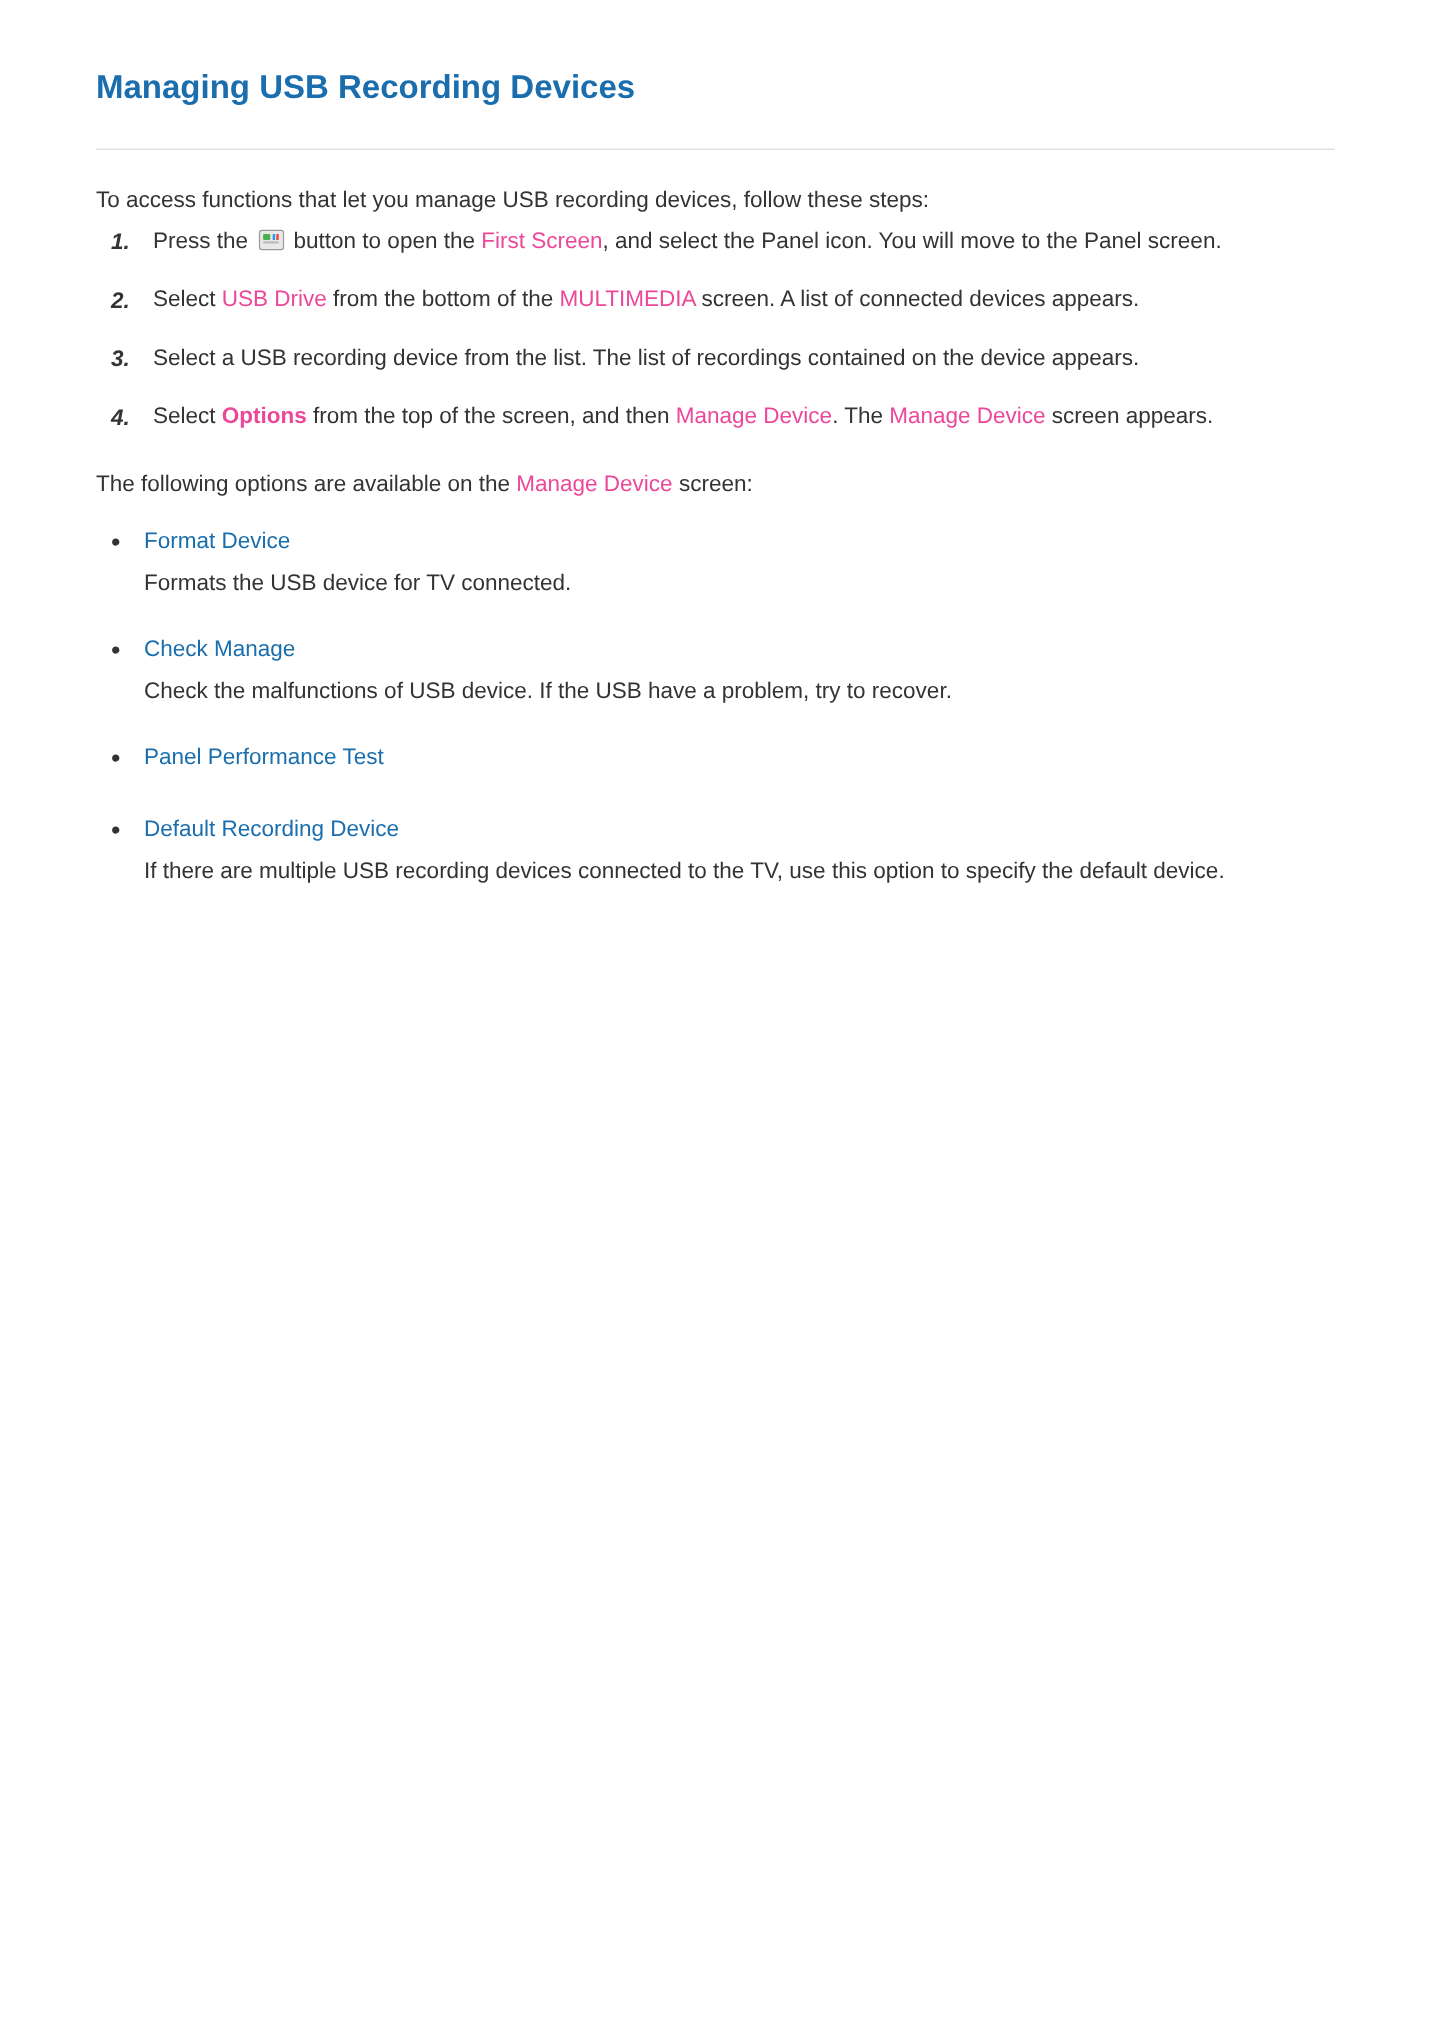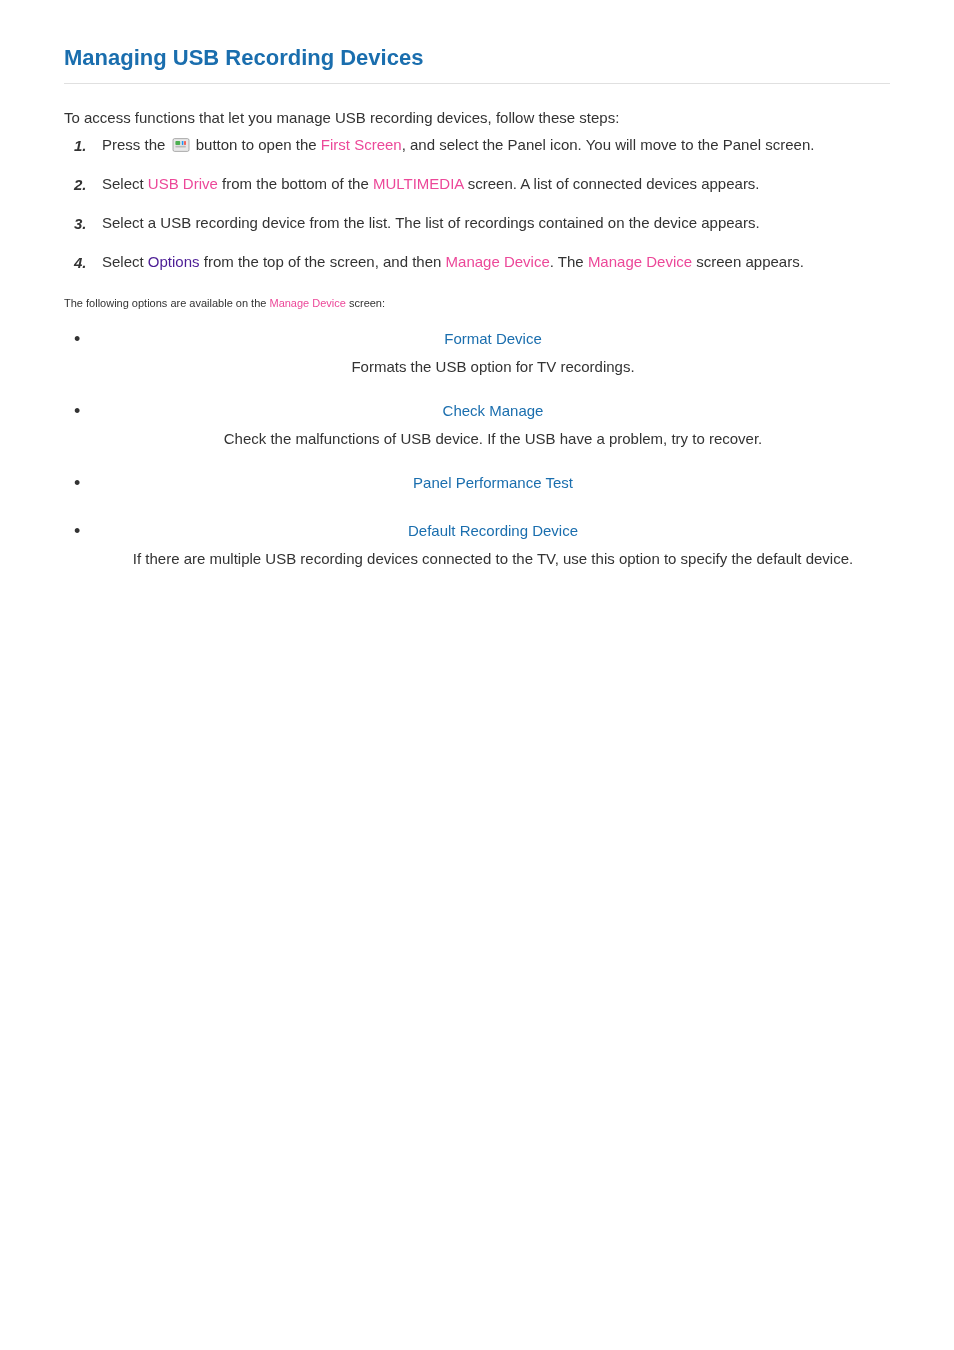--- a/index.html
+++ b/index.html
@@ -17,21 +17,21 @@
       min-height: 1350px;
       padding: 40px 64px;
       line-height: 1.6;
     }
 
     .page-title {
       color: #1a6eae;
       font-size: 22px;
       font-weight: bold;
       margin-bottom: 22px;
-      padding-bottom: 8px;
+      padding-bottom: 24px;
       border-bottom: 1px solid #e0e0e0;
     }
 
     .intro-text {
       margin-bottom: 3px;
       font-size: 15px;
     }
 
     .steps-list {
       list-style: none;
@@ -56,37 +56,37 @@
     .step-content {
       flex: 1;
     }
 
     .link {
       color: #ec4899;
       font-weight: normal;
     }
 
     .link-orange {
-      color: #4c1d95;
-      font-weight: normal;
+      color: #ec4899;
+      font-weight: bold;
     }
 
     .usb-icon {
       display: inline-block;
       width: 18px;
       height: 16px;
       vertical-align: middle;
       margin: 0 2px;
       position: relative;
       top: -1px;
     }
 
     .options-intro {
       margin-bottom: 14px;
-      font-size: 11px;
+      font-size: 15px;
     }
 
     .options-list {
       list-style: none;
       padding-left: 10px;
       margin-bottom: 0;
     }
 
     .options-list > li {
       display: flex;
@@ -96,21 +96,20 @@
 
     .bullet {
       min-width: 22px;
       font-size: 18px;
       line-height: 1.4;
       color: #333;
     }
 
     .option-block {
       flex: 1;
-      text-align: center;
     }
 
     .option-title {
       color: #1a6eae;
       font-size: 15px;
       font-weight: normal;
       margin-bottom: 4px;
       display: block;
     }
 
@@ -164,21 +163,21 @@
 
 <p class="options-intro">
   The following options are available on the <span class="link">Manage Device</span> screen:
 </p>
 
 <ul class="options-list">
   <li>
     <span class="bullet">•</span>
     <div class="option-block">
       <span class="option-title">Format Device</span>
-      <span class="option-desc">Formats the USB option for TV recordings.</span>
+      <span class="option-desc">Formats the USB device for TV connected.</span>
     </div>
   </li>
   <li>
     <span class="bullet">•</span>
     <div class="option-block">
       <span class="option-title">Check Manage</span>
       <span class="option-desc">Check the malfunctions of USB device. If the USB have a problem, try to recover.</span>
     </div>
   </li>
   <li>

